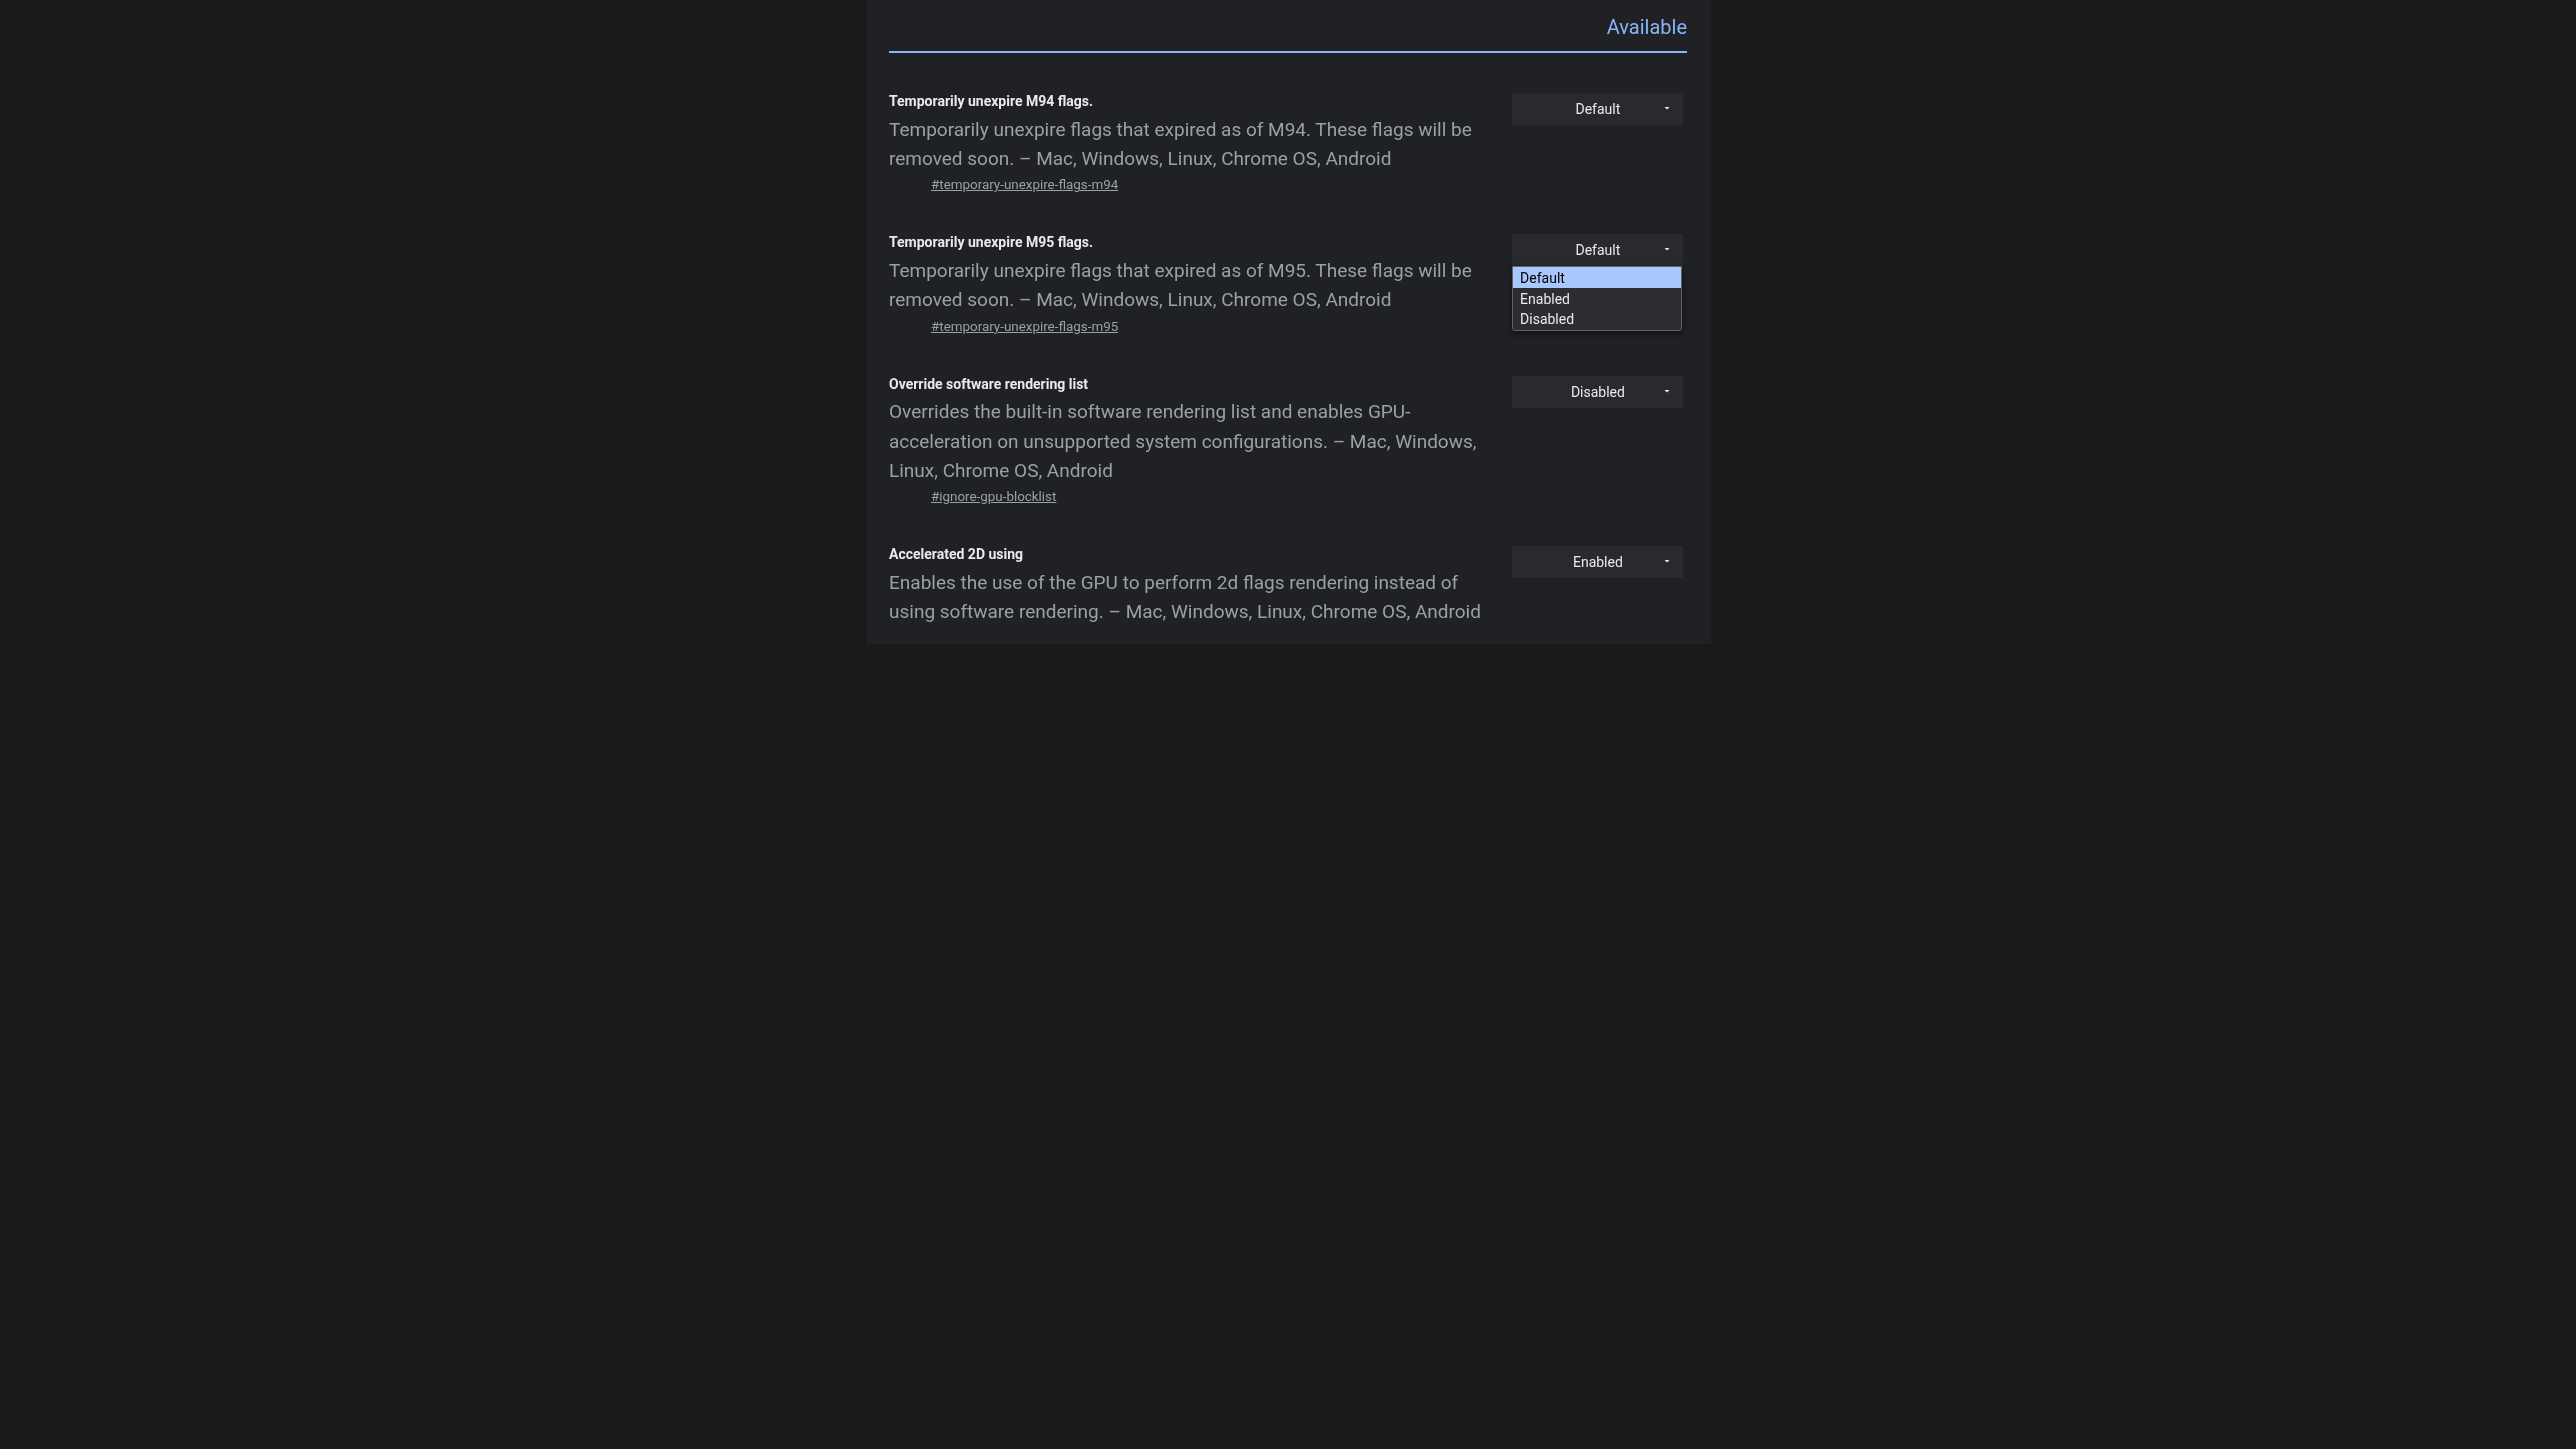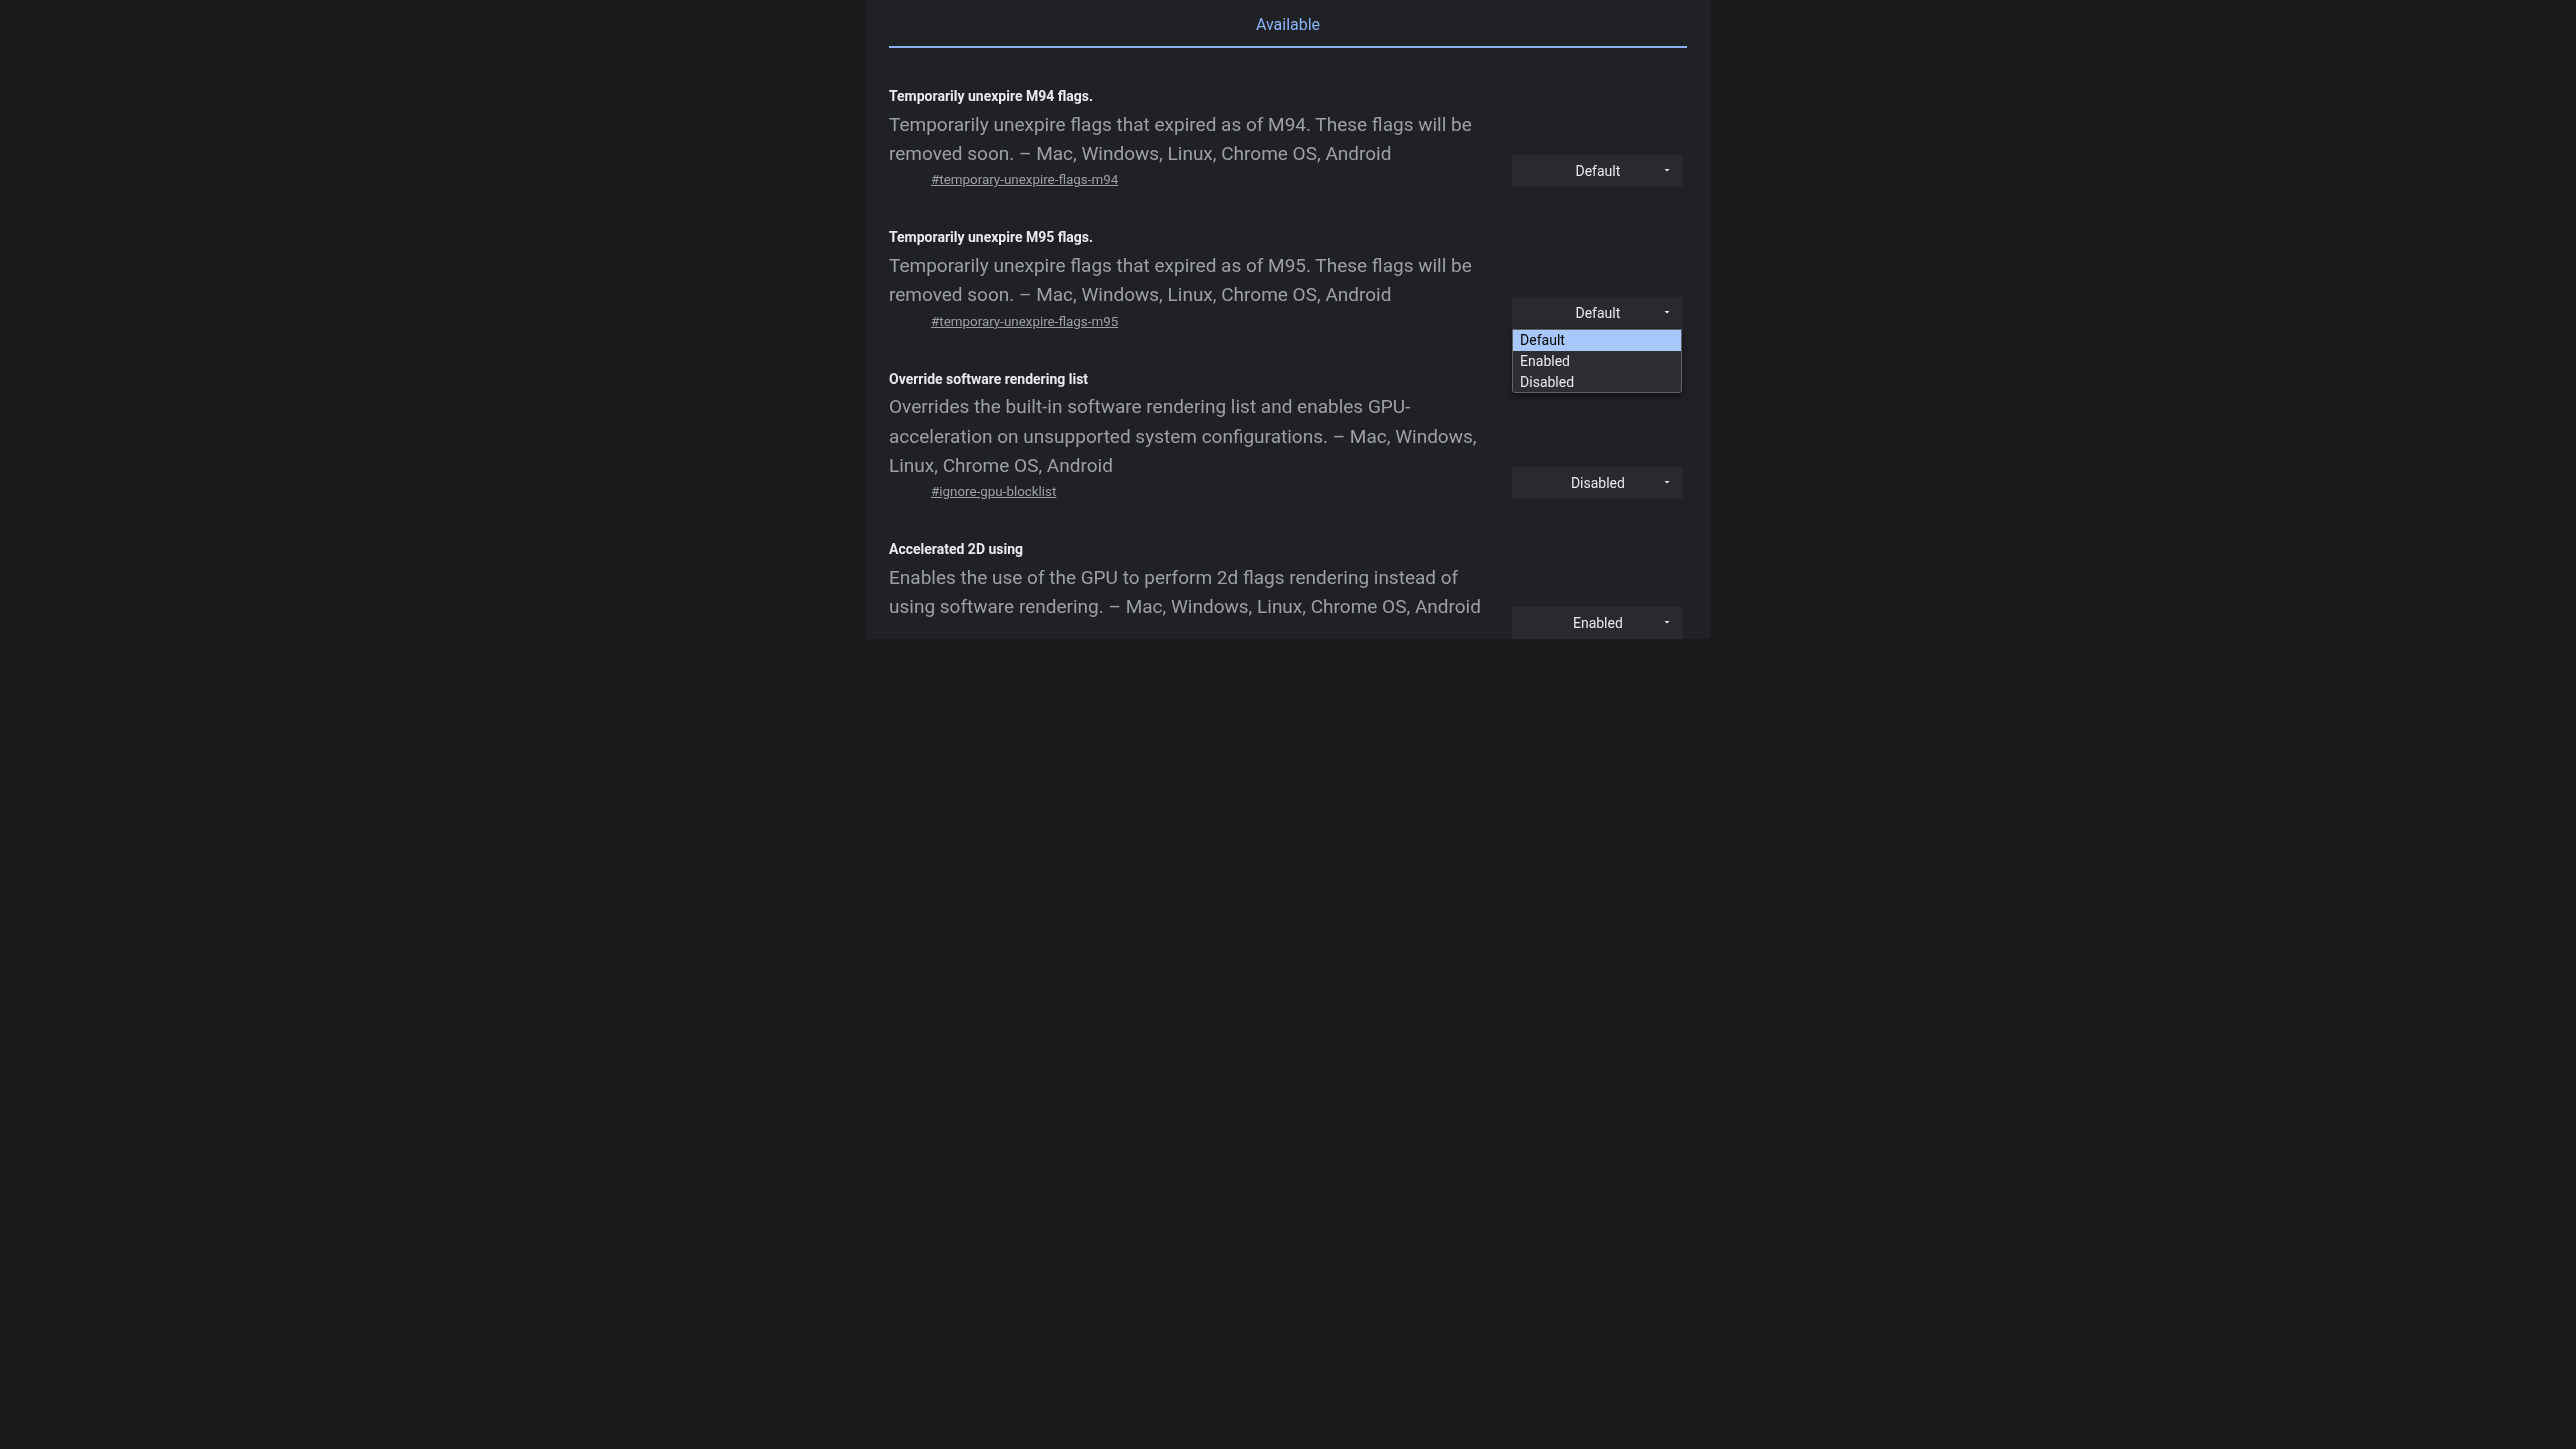--- a/index.html
+++ b/index.html
@@ -27,43 +27,43 @@
       padding: 0 0 0 0;
     }
     .tabs {
       display: flex;
       width: 798px;
       margin-left: 23.5px;
       border-bottom: 0.7px solid #5f6368;
     }
     .tab {
       flex: 1;
-      text-align: center;
+      text-align: right;
       padding: 14.8px 0 13.4px;
-      font-size: 16px;
+      font-size: 20px;
       color: #9aa0a6;
       cursor: pointer;
       position: relative;
     }
     .tab.active {
       color: #8ab4f8;
     }
     .tab.active::after {
       content: '';
       position: absolute;
       left: 0; right: 0; bottom: -0.7px;
       height: 2px;
       background: #8ab4f8;
     }
     .flags {
       padding: 40px 23.5px 0 23.5px;
     }
     .flag-row {
       display: flex;
-      align-items: flex-end;
+      align-items: flex-start;
       gap: 13.4px;
       margin-bottom: 42px;
       position: relative;
     }
     .flag-info {
       flex: 1;
       max-width: 610px;
     }
     .flag-title {
       font-size: 14px;

